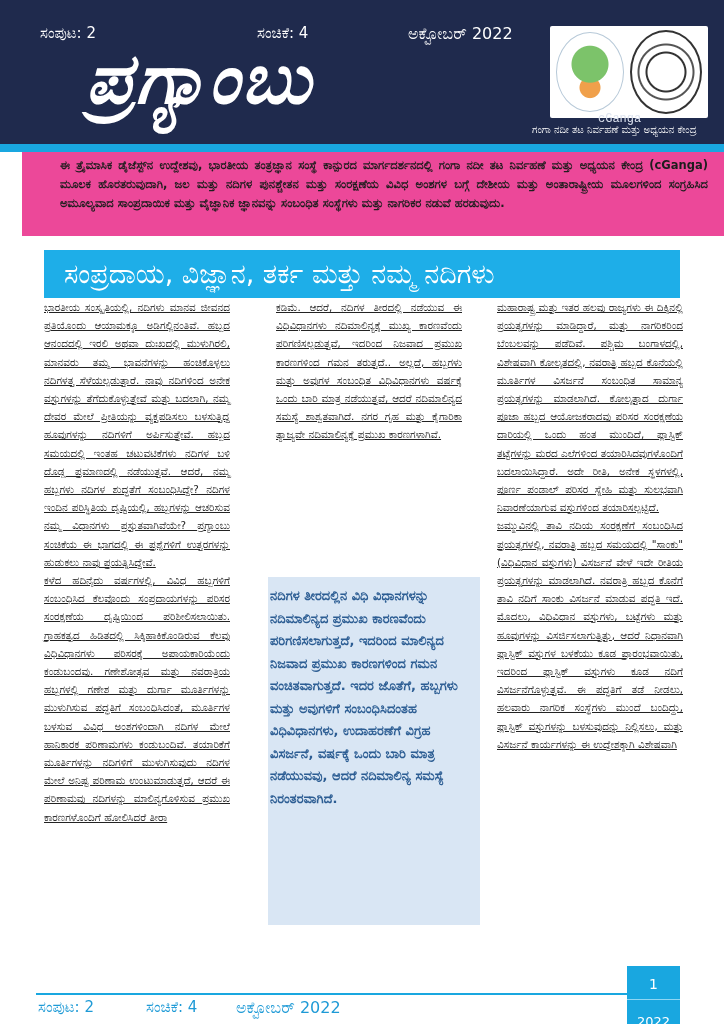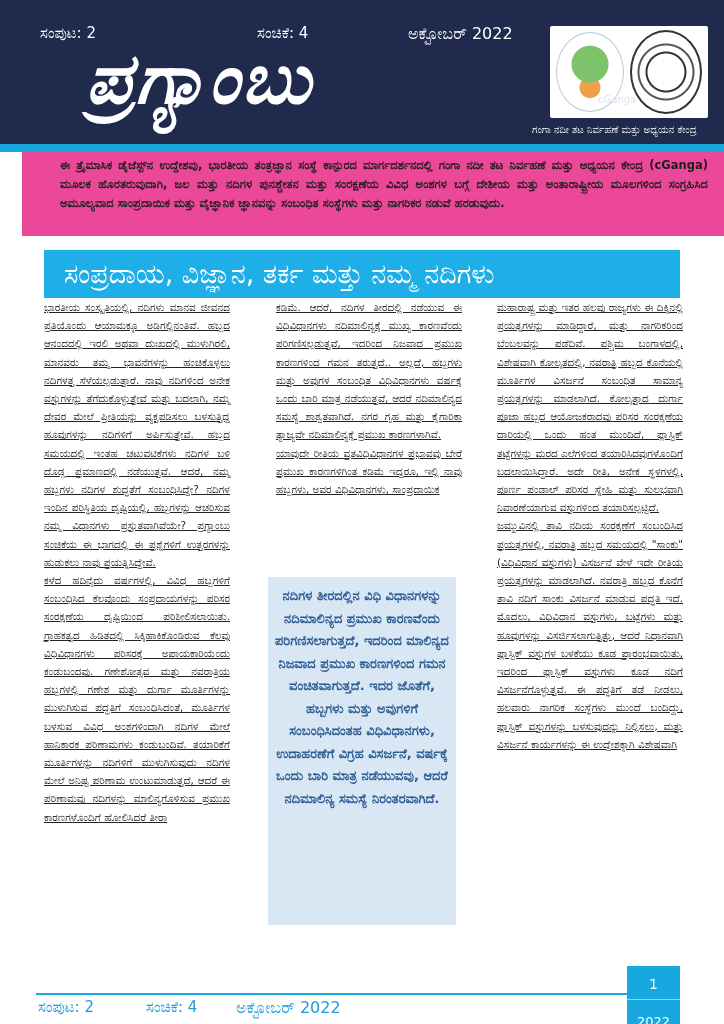--- a/index.html
+++ b/index.html
@@ -6,31 +6,31 @@
   body { width: 724px; height: 1024px; background: #ffffff; font-family: "DejaVu Sans", sans-serif; position: relative; overflow: hidden; color: #222; }
   .header { position: absolute; left: 0; top: 0; width: 724px; height: 144px; background: #1f2a4d; }
   .hdr-meta { position: absolute; top: 24px; color: #ffffff; font-size: 15px; }
   .hdr-vol { left: 40px; }
   .hdr-issue { left: 257px; }
   .hdr-date { left: 408px; font-size: 16px; }
   .masthead { position: absolute; left: 48px; top: 44px; color: #ffffff; font-size: 70px; font-style: italic; font-weight: bold; letter-spacing: 2px; line-height: 1; margin-left: 38px; }
   .logo-box { position: absolute; left: 550px; top: 26px; width: 158px; height: 92px; background: #ffffff; border-radius: 2px; }
   .logo-cganga { position: absolute; left: 6px; top: 6px; width: 68px; height: 80px; border-radius: 50%; border: 1px solid #b7c9d8; background: radial-gradient(circle at 50% 40%, #7cc36a 0 18px, transparent 19px), radial-gradient(circle at 50% 70%, #f0a04b 0 10px, transparent 11px); }
   .logo-iit { position: absolute; left: 80px; top: 4px; width: 72px; height: 84px; border-radius: 50%; border: 2px solid #333; background: radial-gradient(circle, #fff 0 18px, #333 19px 20px, #fff 21px 26px, #555 27px 28px, #fff 29px); }
-  .logo-caption { position: absolute; left: 598px; top: 94px; color: #dde3ef; font-size: 10px; }
+  .logo-caption { position: absolute; left: 598px; top: 112px; color: #dde3ef; font-size: 12px; font-family: Liberation Mono, monospace; }
   .org-name { position: absolute; left: 532px; top: 124px; color: #ffffff; font-size: 10px; }
   .accent-bar { position: absolute; left: 0; top: 144px; width: 724px; height: 8px; background: #19a7e0; }
   .intro { position: absolute; left: 0; top: 152px; width: 724px; height: 84px; background: #ec4899; padding: 4px 38px 0 38px; font-size: 11.5px; font-weight: bold; line-height: 19px; color: #1d1d1d; text-align: justify; margin-left: 22px; }
   .section-title { position: absolute; left: 44px; top: 250px; width: 636px; height: 48px; background: #1eaee8; color: #ffffff; font-size: 27px; padding: 7px 20px; line-height: 34px; }
   .col { position: absolute; top: 298px; font-size: 10.4px; line-height: 18.2px; text-align: justify; color: #232323; }
   .col p { margin: 0; text-decoration: underline; }
   .col1 { left: 44px; width: 186px; }
   .col2 { left: 276px; width: 186px; }
   .col3 { left: 497px; width: 186px; }
-  .pullquote { position: absolute; left: 268px; top: 577px; width: 188px; height: 348px; background: #d9e6f4; color: #2c5d93; font-size: 13px; font-weight: bold; line-height: 22.5px; text-align: center; padding: 8px 2px; }
+  .pullquote { position: absolute; left: 268px; top: 577px; width: 212px; height: 348px; background: #d9e6f4; color: #2c5d93; font-size: 13px; font-weight: bold; line-height: 22.5px; text-align: left; padding: 8px 2px; }
   .footer-line { position: absolute; left: 36px; top: 993px; width: 592px; height: 2px; background: #19a7e0; }
   .footer-meta { position: absolute; top: 998px; color: #1e9ad6; font-size: 15px; }
   .ft-vol { left: 38px; }
   .ft-issue { left: 146px; }
   .ft-date { left: 236px; font-size: 16px; }
   .page-box { position: absolute; left: 627px; top: 966px; width: 53px; height: 58px; background: #19a7e0; color: #ffffff; text-align: center; }
   .page-num { display: block; font-size: 14px; margin-top: 10px; height: 24px; border-bottom: 1px solid #8fd6f3; }
   .page-year { display: block; font-size: 13px; margin-top: 14px; }
 </style>
 </head>
@@ -54,21 +54,20 @@
 
 <div class="section-title">ಸಂಪ್ರದಾಯ, ವಿಜ್ಞಾನ, ತರ್ಕ ಮತ್ತು ನಮ್ಮ ನದಿಗಳು</div>
 
 <div class="col col1">
   <p>ಭಾರತೀಯ ಸಂಸ್ಕೃತಿಯಲ್ಲಿ, ನದಿಗಳು ಮಾನವ ಜೀವನದ ಪ್ರತಿಯೊಂದು ಆಯಾಮಕ್ಕೂ ಅಡಿಗಲ್ಲಿನಂತಿವೆ. ಹಬ್ಬದ ಆನಂದದಲ್ಲಿ ಇರಲಿ ಅಥವಾ ದುಃಖದಲ್ಲಿ ಮುಳುಗಿರಲಿ, ಮಾನವರು ತಮ್ಮ ಭಾವನೆಗಳನ್ನು ಹಂಚಿಕೊಳ್ಳಲು ನದಿಗಳತ್ತ ಸೆಳೆಯಲ್ಪಡುತ್ತಾರೆ. ನಾವು ನದಿಗಳಿಂದ ಅನೇಕ ವಸ್ತುಗಳನ್ನು ತೆಗೆದುಕೊಳ್ಳುತ್ತೇವೆ ಮತ್ತು ಬದಲಾಗಿ, ನಮ್ಮ ದೇವರ ಮೇಲೆ ಪ್ರೀತಿಯನ್ನು ವ್ಯಕ್ತಪಡಿಸಲು ಬಳಸುತ್ತಿದ್ದ ಹೂವುಗಳನ್ನು ನದಿಗಳಿಗೆ ಅರ್ಪಿಸುತ್ತೇವೆ. ಹಬ್ಬದ ಸಮಯದಲ್ಲಿ ಇಂತಹ ಚಟುವಟಿಕೆಗಳು ನದಿಗಳ ಬಳಿ ದೊಡ್ಡ ಪ್ರಮಾಣದಲ್ಲಿ ನಡೆಯುತ್ತವೆ. ಆದರೆ, ನಮ್ಮ ಹಬ್ಬಗಳು ನದಿಗಳ ಶುದ್ಧತೆಗೆ ಸಂಬಂಧಿಸಿದ್ದೇ? ನದಿಗಳ ಇಂದಿನ ಪರಿಸ್ಥಿತಿಯ ದೃಷ್ಟಿಯಲ್ಲಿ, ಹಬ್ಬಗಳನ್ನು ಆಚರಿಸುವ ನಮ್ಮ ವಿಧಾನಗಳು ಪ್ರಸ್ತುತವಾಗಿವೆಯೇ? ಪ್ರಗ್ಯಾಂಬು ಸಂಚಿಕೆಯ ಈ ಭಾಗದಲ್ಲಿ ಈ ಪ್ರಶ್ನೆಗಳಿಗೆ ಉತ್ತರಗಳನ್ನು ಹುಡುಕಲು ನಾವು ಪ್ರಯತ್ನಿಸಿದ್ದೇವೆ.</p>
   <p>ಕಳೆದ ಹದಿನೈದು ವರ್ಷಗಳಲ್ಲಿ, ವಿವಿಧ ಹಬ್ಬಗಳಿಗೆ ಸಂಬಂಧಿಸಿದ ಕೆಲವೊಂದು ಸಂಪ್ರದಾಯಗಳನ್ನು ಪರಿಸರ ಸಂರಕ್ಷಣೆಯ ದೃಷ್ಟಿಯಿಂದ ಪರಿಶೀಲಿಸಲಾಯಿತು. ಗ್ರಾಹಕತ್ವದ ಹಿಡಿತದಲ್ಲಿ ಸಿಕ್ಕಿಹಾಕಿಕೊಂಡಿರುವ ಕೆಲವು ವಿಧಿವಿಧಾನಗಳು ಪರಿಸರಕ್ಕೆ ಅಪಾಯಕಾರಿಯೆಂದು ಕಂಡುಬಂದವು. ಗಣೇಶೋತ್ಸವ ಮತ್ತು ನವರಾತ್ರಿಯ ಹಬ್ಬಗಳಲ್ಲಿ ಗಣೇಶ ಮತ್ತು ದುರ್ಗಾ ಮೂರ್ತಿಗಳನ್ನು ಮುಳುಗಿಸುವ ಪದ್ಧತಿಗೆ ಸಂಬಂಧಿಸಿದಂತೆ, ಮೂರ್ತಿಗಳ ಬಳಸುವ ವಿವಿಧ ಅಂಶಗಳಿಂದಾಗಿ ನದಿಗಳ ಮೇಲೆ ಹಾನಿಕಾರಕ ಪರಿಣಾಮಗಳು ಕಂಡುಬಂದಿವೆ. ತಯಾರಿಕೆಗೆ ಮೂರ್ತಿಗಳನ್ನು ನದಿಗಳಿಗೆ ಮುಳುಗಿಸುವುದು ನದಿಗಳ ಮೇಲೆ ಅನಿಷ್ಟ ಪರಿಣಾಮ ಉಂಟುಮಾಡುತ್ತದೆ, ಆದರೆ ಈ ಪರಿಣಾಮವು ನದಿಗಳನ್ನು ಮಾಲಿನ್ಯಗೊಳಿಸುವ ಪ್ರಮುಖ ಕಾರಣಗಳೊಂದಿಗೆ ಹೋಲಿಸಿದರೆ ತೀರಾ</p>
 </div>
 
 <div class="col col2">
   <p>ಕಡಿಮೆ. ಆದರೆ, ನದಿಗಳ ತೀರದಲ್ಲಿ ನಡೆಯುವ ಈ ವಿಧಿವಿಧಾನಗಳು ನದಿಮಾಲಿನ್ಯಕ್ಕೆ ಮುಖ್ಯ ಕಾರಣವೆಂದು ಪರಿಗಣಿಸಲ್ಪಡುತ್ತವೆ, ಇದರಿಂದ ನಿಜವಾದ ಪ್ರಮುಖ ಕಾರಣಗಳಿಂದ ಗಮನ ತರುತ್ತದೆ.. ಅಲ್ಲದೆ, ಹಬ್ಬಗಳು ಮತ್ತು ಅವುಗಳ ಸಂಬಂಧಿತ ವಿಧಿವಿಧಾನಗಳು ವರ್ಷಕ್ಕೆ ಒಂದು ಬಾರಿ ಮಾತ್ರ ನಡೆಯುತ್ತವೆ, ಆದರೆ ನದಿಮಾಲಿನ್ಯದ ಸಮಸ್ಯೆ ಶಾಶ್ವತವಾಗಿದೆ. ನಗರ ಗೃಹ ಮತ್ತು ಕೈಗಾರಿಕಾ ತ್ಯಾಜ್ಯವೇ ನದಿಮಾಲಿನ್ಯಕ್ಕೆ ಪ್ರಮುಖ ಕಾರಣಗಳಾಗಿವೆ.</p>
-  <p>ಯಾವುದೇ ರೀತಿಯ ವ್ರತವಿಧಿವಿಧಾನಗಳ ಪ್ರಭಾವವು ಬೇರೆ ಪ್ರಮುಖ ಕಾರಣಗಳಿಗಿಂತ ಕಡಿಮೆ ಇದ್ದರೂ, ಇಲ್ಲಿ ನಾವು ಹಬ್ಬಗಳು, ಅವರ ವಿಧಿವಿಧಾನಗಳು, ಸಾಂಪ್ರದಾಯಿಕ</p>
 </div>
 
 <div class="pullquote">ನದಿಗಳ ತೀರದಲ್ಲಿನ ವಿಧಿ ವಿಧಾನಗಳನ್ನು ನದಿಮಾಲಿನ್ಯದ ಪ್ರಮುಖ ಕಾರಣವೆಂದು ಪರಿಗಣಿಸಲಾಗುತ್ತದೆ, ಇದರಿಂದ ಮಾಲಿನ್ಯದ ನಿಜವಾದ ಪ್ರಮುಖ ಕಾರಣಗಳಿಂದ ಗಮನ ವಂಚಿತವಾಗುತ್ತದೆ. ಇದರ ಜೊತೆಗೆ, ಹಬ್ಬಗಳು ಮತ್ತು ಅವುಗಳಿಗೆ ಸಂಬಂಧಿಸಿದಂತಹ ವಿಧಿವಿಧಾನಗಳು, ಉದಾಹರಣೆಗೆ ವಿಗ್ರಹ ವಿಸರ್ಜನೆ, ವರ್ಷಕ್ಕೆ ಒಂದು ಬಾರಿ ಮಾತ್ರ ನಡೆಯುವವು, ಆದರೆ ನದಿಮಾಲಿನ್ಯ ಸಮಸ್ಯೆ ನಿರಂತರವಾಗಿದೆ.</div>
 
 <div class="col col3">
   <p>ಮಹಾರಾಷ್ಟ್ರ ಮತ್ತು ಇತರ ಹಲವು ರಾಜ್ಯಗಳು ಈ ದಿಕ್ಕಿನಲ್ಲಿ ಪ್ರಯತ್ನಗಳನ್ನು ಮಾಡಿದ್ದಾರೆ, ಮತ್ತು ನಾಗರಿಕರಿಂದ ಬೆಂಬಲವನ್ನು ಪಡೆದಿವೆ. ಪಶ್ಚಿಮ ಬಂಗಾಳದಲ್ಲಿ, ವಿಶೇಷವಾಗಿ ಕೋಲ್ಕತದಲ್ಲಿ, ನವರಾತ್ರಿ ಹಬ್ಬದ ಕೊನೆಯಲ್ಲಿ ಮೂರ್ತಿಗಳ ವಿಸರ್ಜನೆ ಸಂಬಂಧಿತ ಸಾಮಾನ್ಯ ಪ್ರಯತ್ನಗಳನ್ನು ಮಾಡಲಾಗಿದೆ. ಕೋಲ್ಕತ್ತಾದ ದುರ್ಗಾ ಪೂಜಾ ಹಬ್ಬದ ಆಯೋಜಕರಾದವು ಪರಿಸರ ಸಂರಕ್ಷಣೆಯ ದಾರಿಯಲ್ಲಿ ಒಂದು ಹಂತ ಮುಂದಿದೆ, ಪ್ಲಾಸ್ಟಿಕ್ ತಟ್ಟೆಗಳನ್ನು ಮರದ ಎಲೆಗಳಿಂದ ತಯಾರಿಸಿದವುಗಳೊಂದಿಗೆ ಬದಲಾಯಿಸಿದ್ದಾರೆ. ಅದೇ ರೀತಿ, ಅನೇಕ ಸ್ಥಳಗಳಲ್ಲಿ, ಪೂರ್ಣ ಪಂಡಾಲ್ ಪರಿಸರ ಸ್ನೇಹಿ ಮತ್ತು ಸುಲಭವಾಗಿ ನಿವಾರಣೆಯಾಗುವ ವಸ್ತುಗಳಿಂದ ತಯಾರಿಸಲ್ಪಟ್ಟಿದೆ.</p>
   <p>ಜಮ್ಮುವಿನಲ್ಲಿ ತಾವಿ ನದಿಯ ಸಂರಕ್ಷಣೆಗೆ ಸಂಬಂಧಿಸಿದ ಪ್ರಯತ್ನಗಳಲ್ಲಿ, ನವರಾತ್ರಿ ಹಬ್ಬದ ಸಮಯದಲ್ಲಿ "ಸಾಂಕು" (ವಿಧಿವಿಧಾನ ವಸ್ತುಗಳು) ವಿಸರ್ಜನೆ ವೇಳೆ ಇದೇ ರೀತಿಯ ಪ್ರಯತ್ನಗಳನ್ನು ಮಾಡಲಾಗಿದೆ. ನವರಾತ್ರಿ ಹಬ್ಬದ ಕೊನೆಗೆ ತಾವಿ ನದಿಗೆ ಸಾಂಕು ವಿಸರ್ಜನೆ ಮಾಡುವ ಪದ್ಧತಿ ಇದೆ. ಮೊದಲು, ವಿಧಿವಿಧಾನ ವಸ್ತುಗಳು, ಬಟ್ಟೆಗಳು ಮತ್ತು ಹೂವುಗಳನ್ನು ವಿಸರ್ಜಿಸಲಾಗುತ್ತಿತ್ತು, ಆದರೆ ನಿಧಾನವಾಗಿ ಪ್ಲಾಸ್ಟಿಕ್ ವಸ್ತುಗಳ ಬಳಕೆಯು ಕೂಡ ಪ್ರಾರಂಭವಾಯಿತು, ಇದರಿಂದ ಪ್ಲಾಸ್ಟಿಕ್ ವಸ್ತುಗಳು ಕೂಡ ನದಿಗೆ ವಿಸರ್ಜನೆಗೊಳ್ಳುತ್ತವೆ. ಈ ಪದ್ಧತಿಗೆ ತಡೆ ನೀಡಲು, ಹಲವಾರು ನಾಗರಿಕ ಸಂಸ್ಥೆಗಳು ಮುಂದೆ ಬಂದಿದ್ದು, ಪ್ಲಾಸ್ಟಿಕ್ ವಸ್ತುಗಳನ್ನು ಬಳಸುವುದನ್ನು ನಿಲ್ಲಿಸಲು, ಮತ್ತು ವಿಸರ್ಜನೆ ಕಾರ್ಯಗಳನ್ನು ಈ ಉದ್ದೇಶಕ್ಕಾಗಿ ವಿಶೇಷವಾಗಿ</p>
 </div>
 
 <div class="footer-line"></div>

